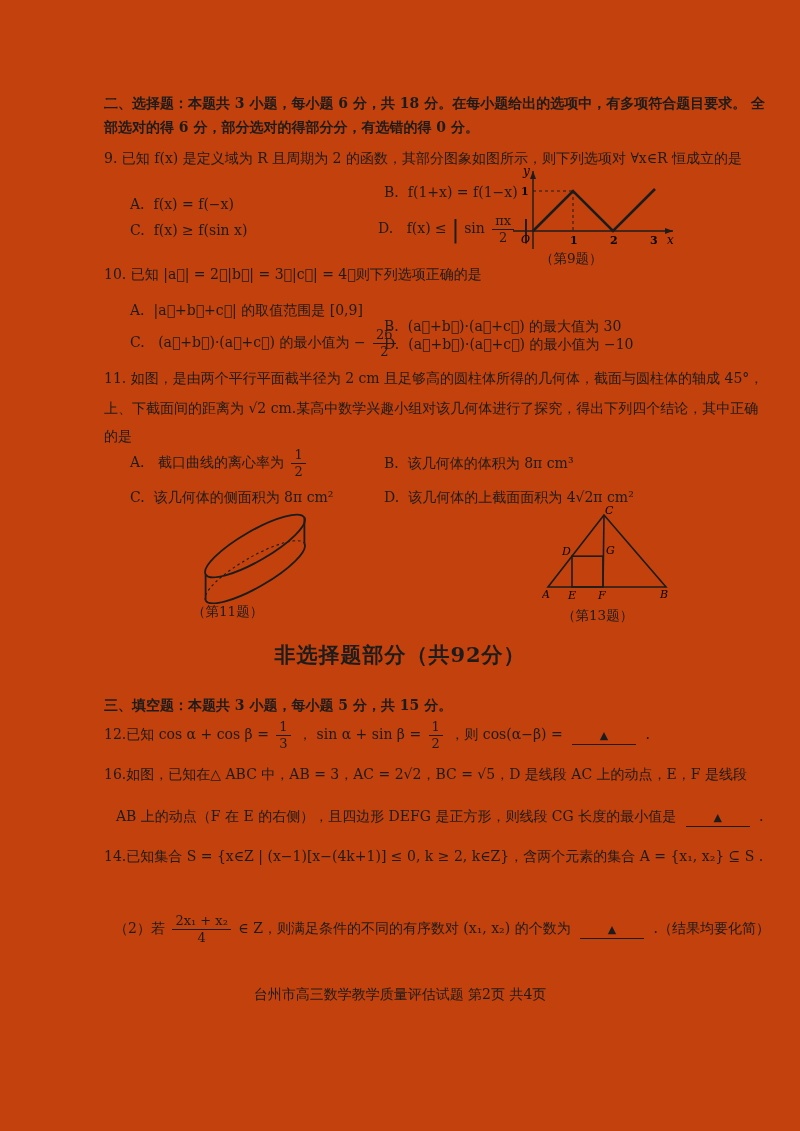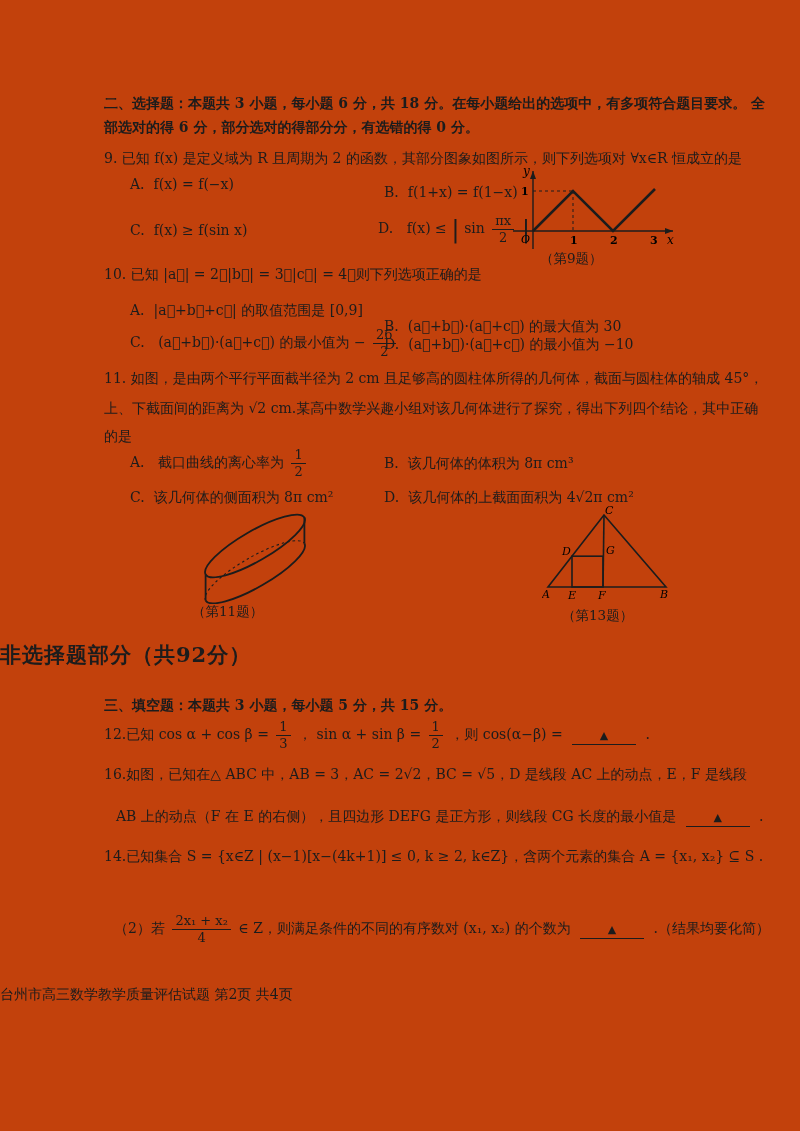--- a/index.html
+++ b/index.html
@@ -4,21 +4,21 @@
 <style>
   html,body{margin:0;padding:0;background:#e8e8e8;}
   .page{
     position:relative;width:800px;height:1131px;margin:0 auto;
     background:#c2410c;overflow:hidden;color:#1c1c1c;
     font-family:"DejaVu Serif","Liberation Serif",serif;
     font-size:14px;
   }
   .abs{position:absolute;white-space:nowrap;}
   .bold{font-weight:bold;}
-  .center{text-align:left;}
+  .center{text-align:center;}
   .lbl{margin-right:9px;}
   .frac{
     display:inline-flex;flex-direction:column;align-items:center;
     vertical-align:middle;line-height:1.05;font-size:13px;margin:0 3px;
   }
   .frac .num{border-bottom:1.4px solid #1c1c1c;padding:0 3px 1px;}
   .frac .den{padding-top:1px;}
   .tallbar{font-size:25px;font-weight:300;vertical-align:middle;line-height:0;}
   .blank{
     display:inline-block;min-width:64px;text-align:center;
@@ -35,21 +35,21 @@
 </head>
 <body>
 
 <div class="page">
 
   <div class="abs bold" style="left:104px;top:95px;">二、选择题：本题共 3 小题，每小题 6 分，共 18 分。在每小题给出的选项中，有多项符合题目要求。 全</div>
   <div class="abs bold" style="left:104px;top:119px;">部选对的得 6 分，部分选对的得部分分，有选错的得 0 分。</div>
 
   <div class="abs" style="left:104px;top:150px;">9. 已知 f(x) 是定义域为 R 且周期为 2 的函数，其部分图象如图所示，则下列选项对 ∀x∈R 恒成立的是</div>
 
-  <div class="abs" style="left:130px;top:176px;text-align:center;">
+  <div class="abs" style="left:130px;top:196px;text-align:center;">
     <span class="lbl">A.</span><span>f(x) = f(−x)</span>
   </div>
   <div class="abs" style="left:384px;top:184px;">
     <span class="lbl">B.</span><span>f(1+x) = f(1−x)</span>
   </div>
   <div class="abs" style="left:130px;top:222px;">
     <span class="lbl">C.</span><span>f(x) ≥ f(sin x)</span>
   </div>
   <div class="abs mathline" style="left:378px;top:208px;">
     <span class="lbl">D.</span>

